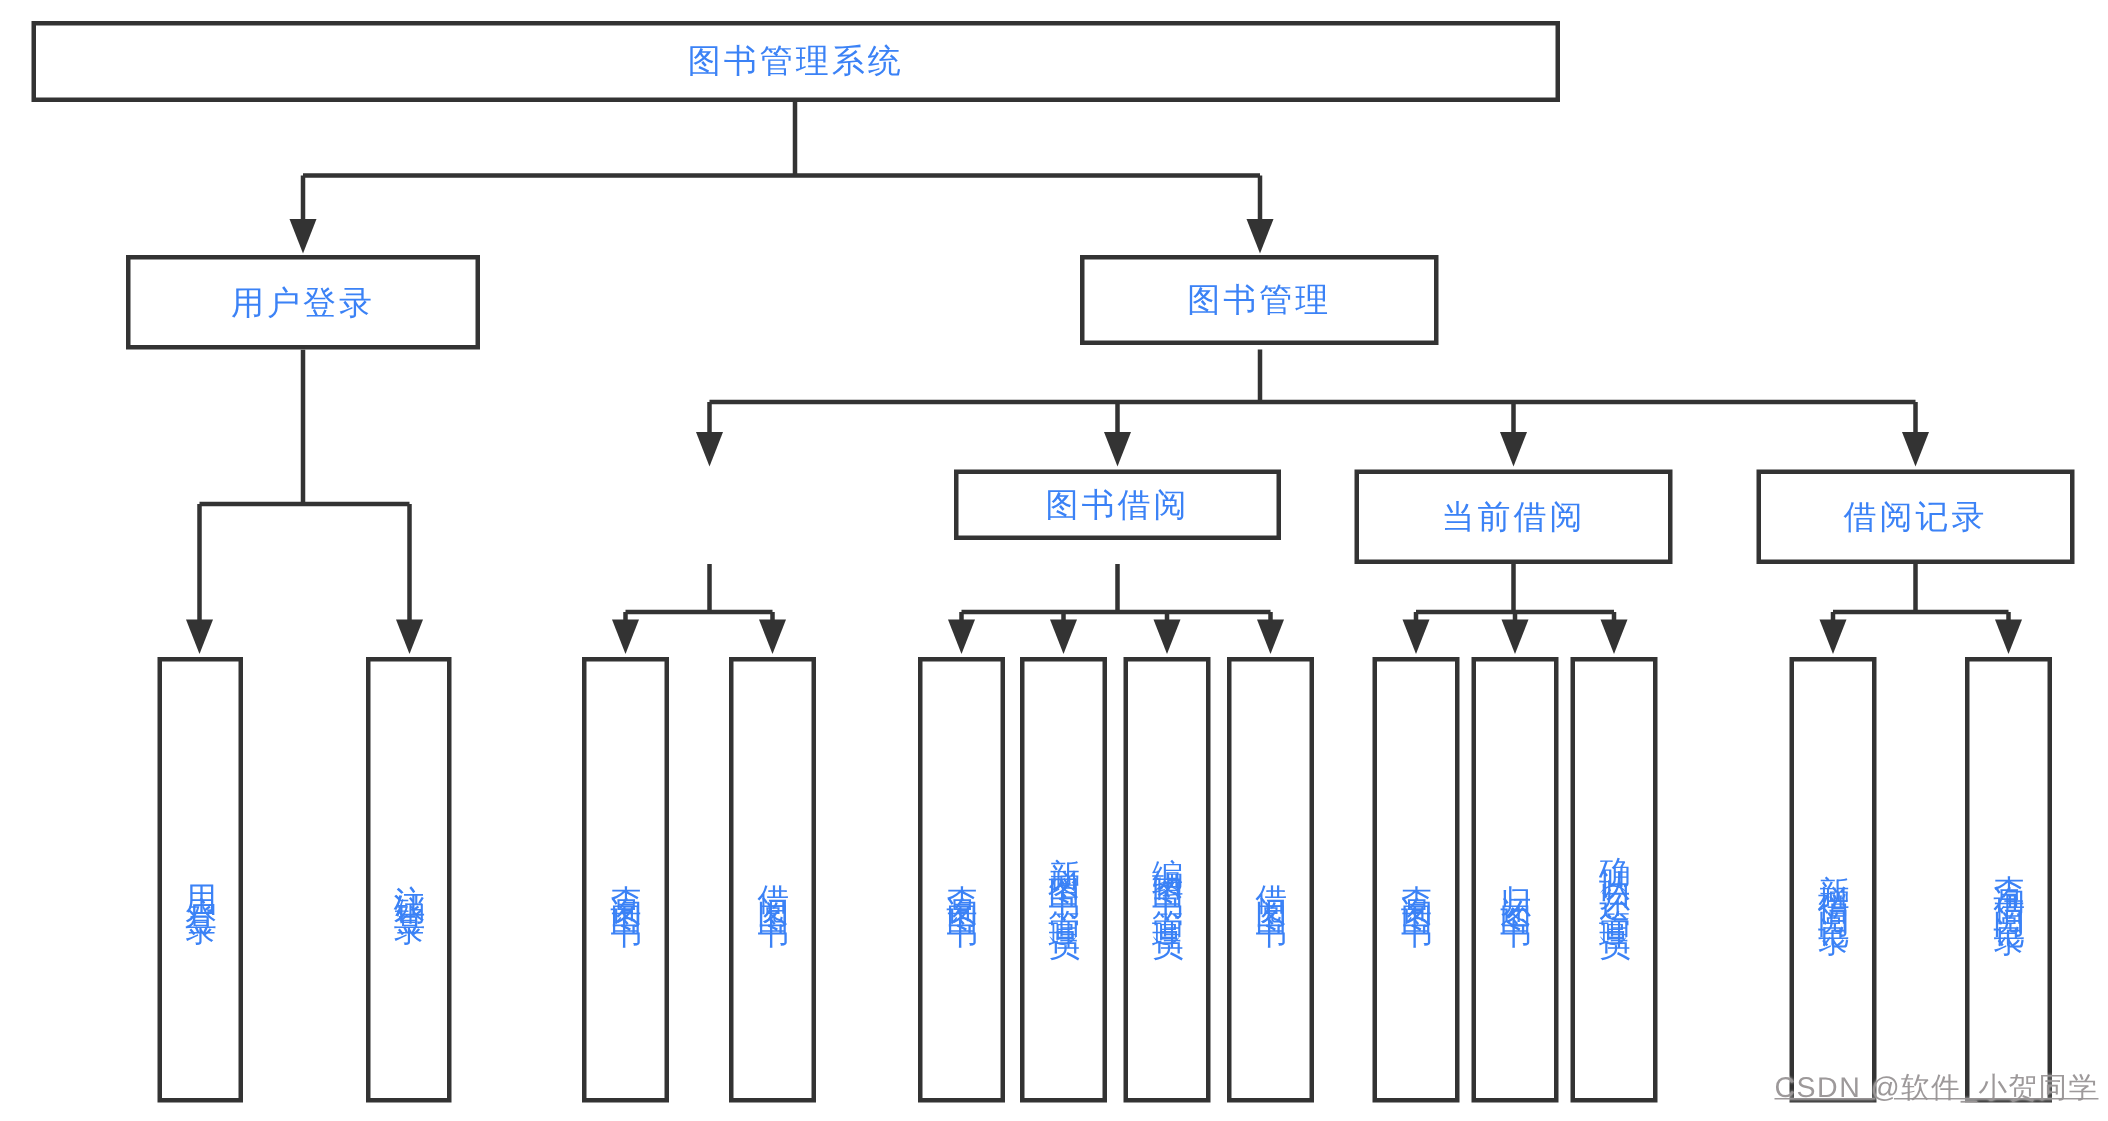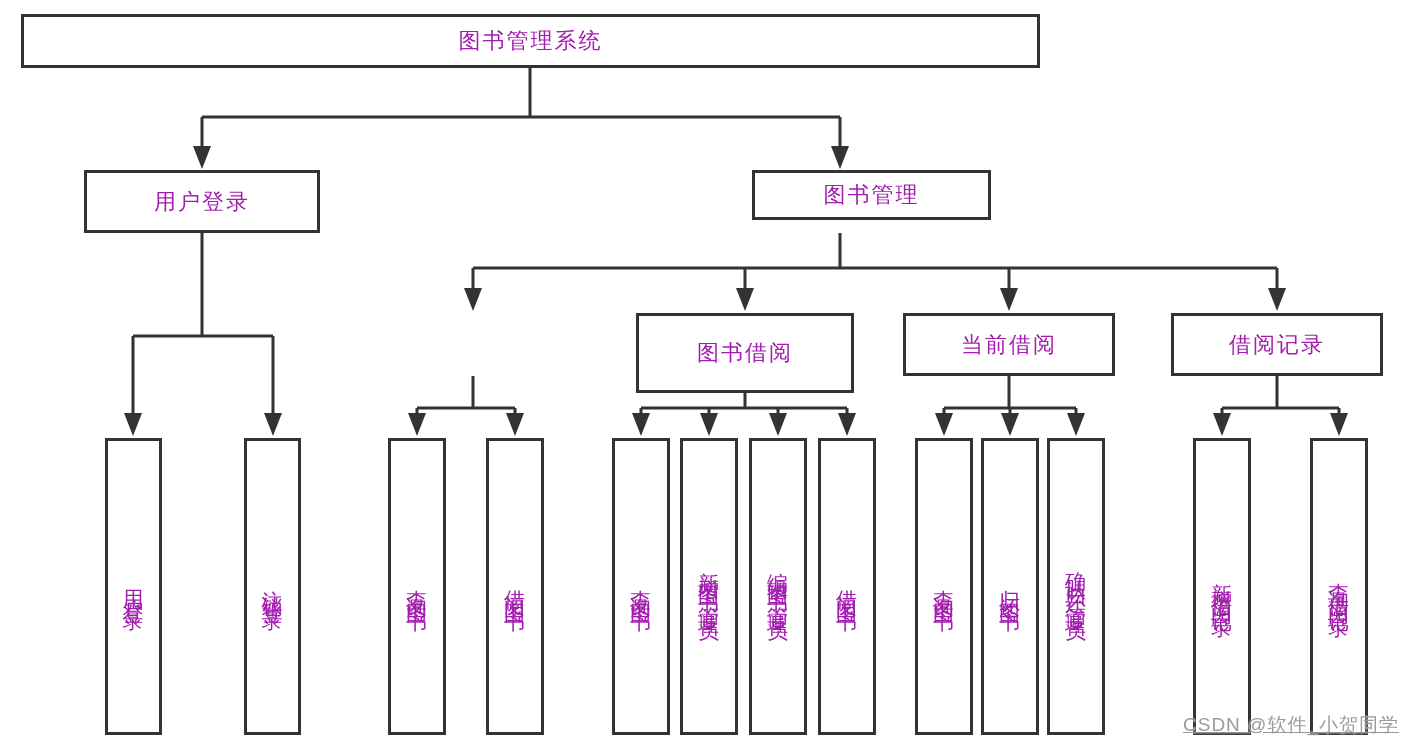--- a/index.html
+++ b/index.html
@@ -12,21 +12,21 @@
   }
   .wires{position:absolute;left:0;top:0;z-index:1;}
   .node{
     position:absolute;
     box-sizing:border-box;
     border:3px solid #333333;
     background:#ffffff;
     display:flex;
     align-items:center;
     justify-content:center;
-    color:#a21caf;
+    color:#3b82f6;
     z-index:2;
   }
   .node-h{font-size:22px;letter-spacing:2px;}
   .node-v{font-size:21px;}
   .vtext{
     writing-mode:vertical-rl;
     text-orientation:mixed;
     letter-spacing:7px;
     line-height:1;
     white-space:nowrap;
@@ -97,25 +97,25 @@
     </g>
   </svg>
 
   <div class="node node-h" style="left:21px;top:14px;width:1019px;height:54px;">
     <span>图书管理系统</span>
   </div>
 
   <div class="node node-h" style="left:84px;top:170px;width:236px;height:63px;">
     <span>用户登录</span>
   </div>
-  <div class="node node-h" style="left:720px;top:170px;width:239px;height:50px;margin-left:32px;">
+  <div class="node node-h" style="left:720px;top:170px;width:239px;height:60px;">
     <span>图书管理</span>
   </div>
 
-  <div class="node node-h" style="left:636px;top:313px;width:218px;height:80px;">
+  <div class="node node-h" style="left:636px;top:313px;width:218px;height:47px;">
     <span>图书借阅</span>
   </div>
   <div class="node node-h" style="left:903px;top:313px;width:212px;height:63px;">
     <span>当前借阅</span>
   </div>
   <div class="node node-h" style="left:1171px;top:313px;width:212px;height:63px;">
     <span>借阅记录</span>
   </div>
 
   <div class="node node-v" style="left:105px;top:438px;width:57px;height:297px;">

